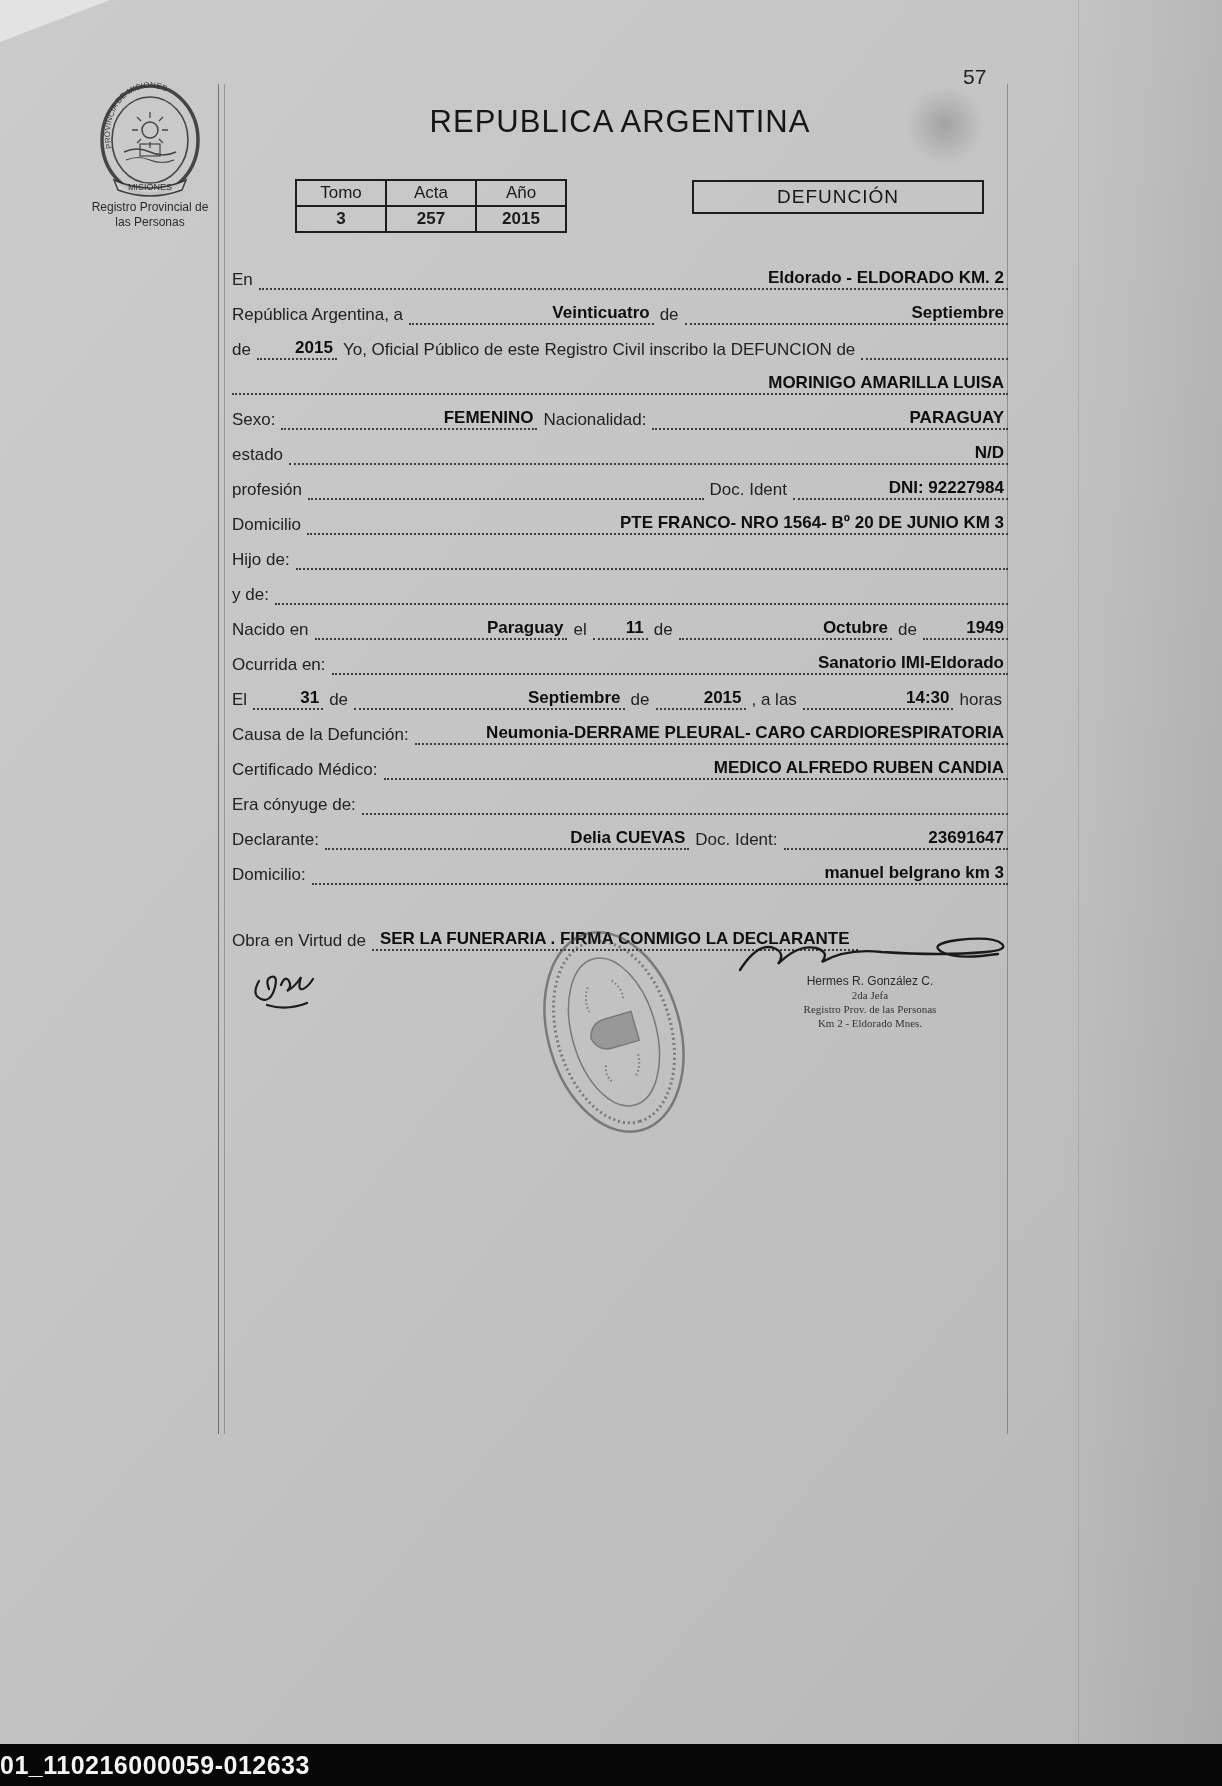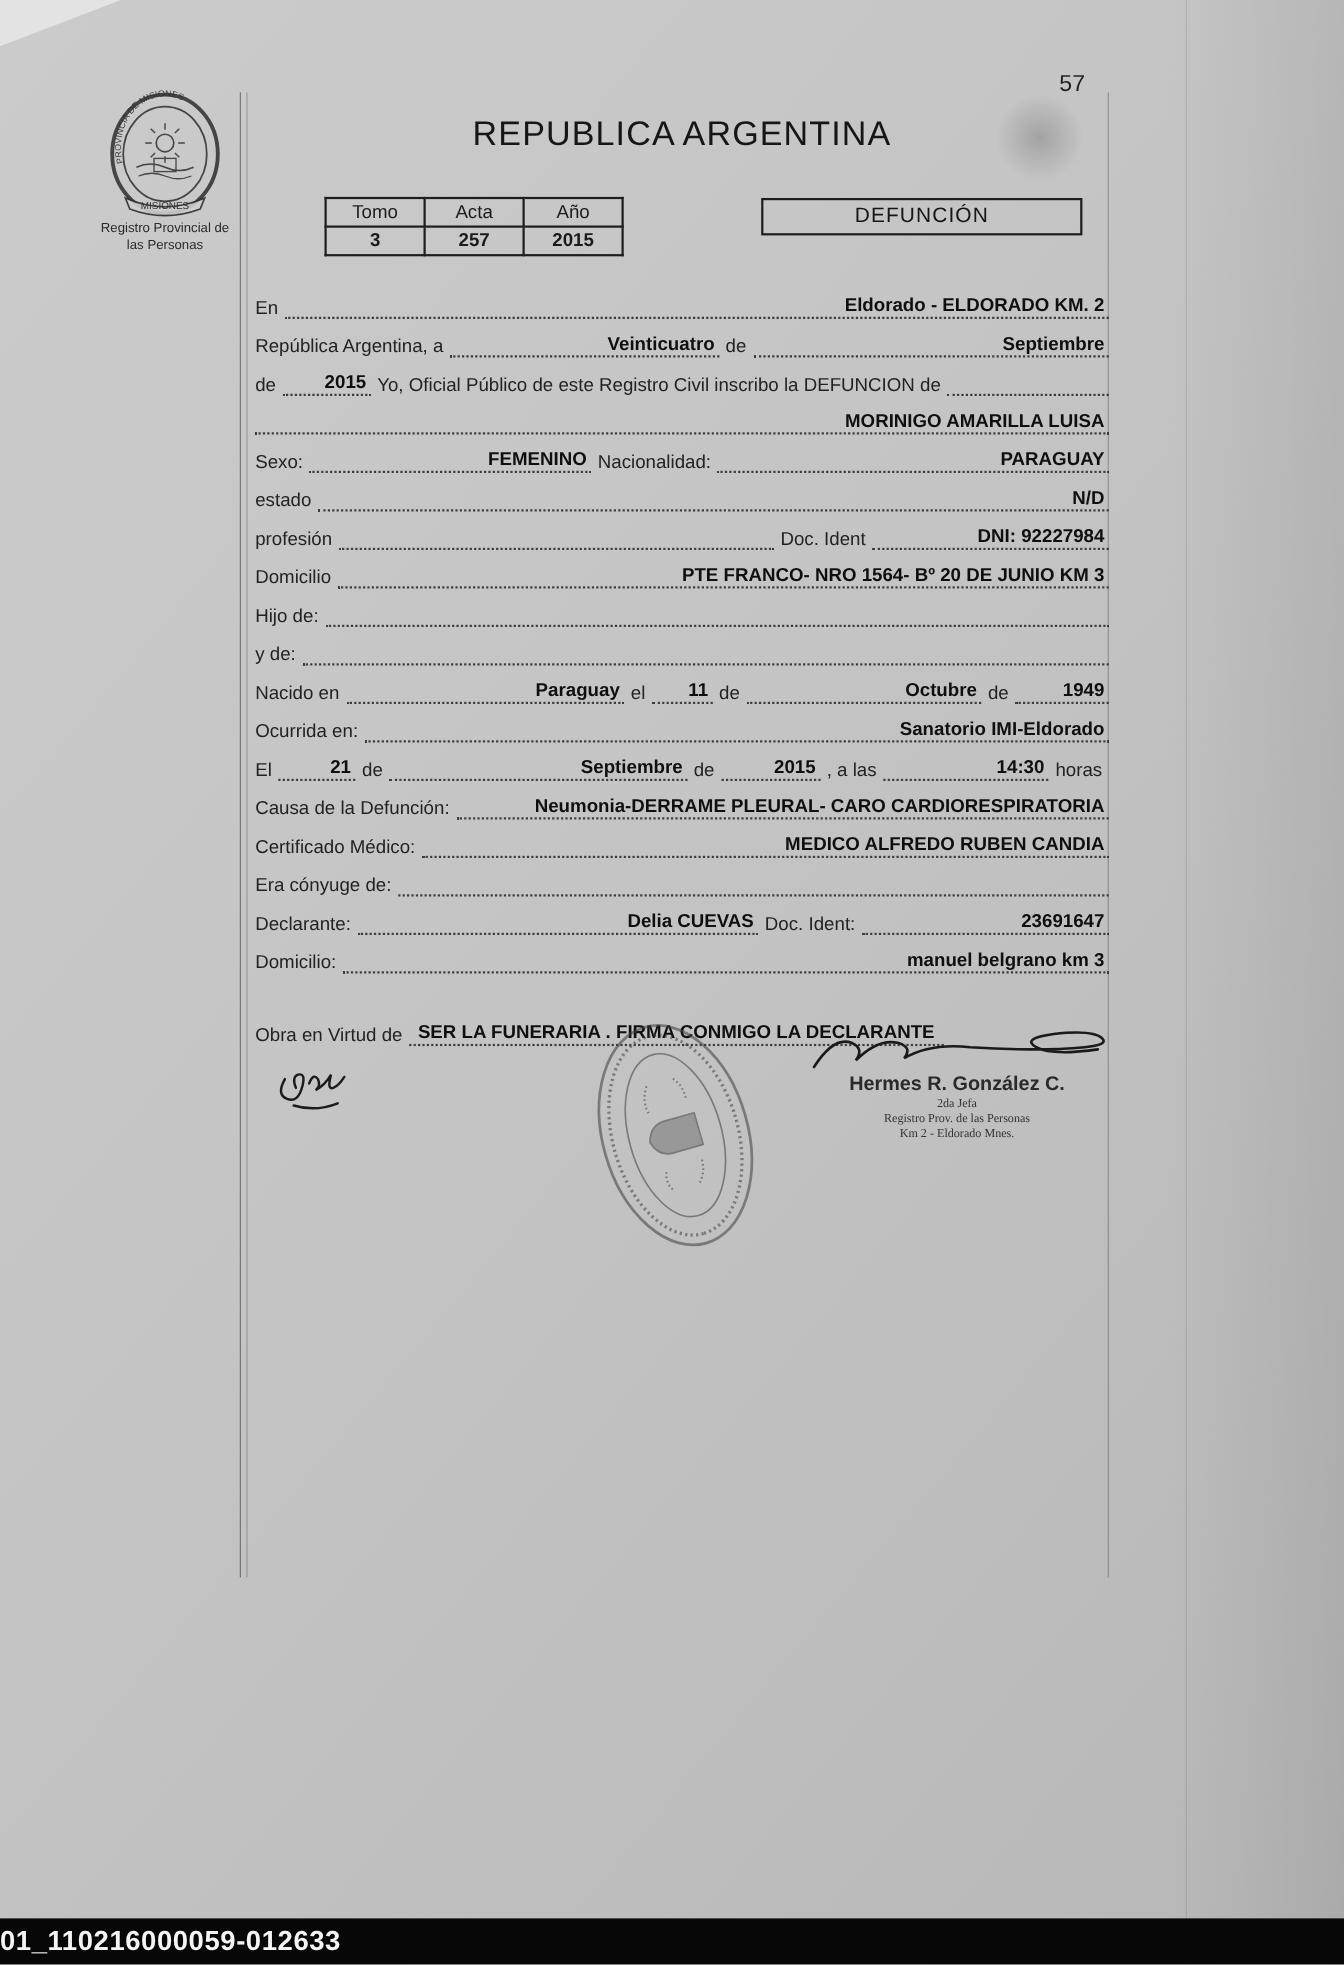--- a/index.html
+++ b/index.html
@@ -49,21 +49,21 @@
     font-weight:700; color:#0f0f0f; padding:0 4px; line-height:1.15; }
   .g12 { flex-grow:1.2; } .g16 { flex-grow:1.6; } .g07 { flex-grow:0.7; }
   .w55 { flex:0 0 55px; } .w70 { flex:0 0 70px; } .w80 { flex:0 0 80px; }
   .w85 { flex:0 0 85px; } .w90 { flex:0 0 90px; } .w215 { flex:0 0 215px; }
   .inlineval { border-bottom:2px dotted #3c3c3c; font-weight:700; color:#0f0f0f; padding:0 8px;margin-top:31px; }
 
   .sig-area { position:absolute; left:232px; top:925px; width:776px; height:250px; }
   .left-sig { position:absolute; left:15px; top:18px; }
   .stamp { position:absolute; left:272px; top:0px; opacity:.55; }
   .right-sig { position:absolute; left:500px; top:5px; width:276px; text-align:center; }
-  .right-sig .name { font-size:18px; color:#2a2a2a; margin-top:-8px;font-weight:bold; }
+  .right-sig .name { font-size:12px; color:#2a2a2a; margin-top:-8px; }
   .right-sig .small { font-size:11px; color:#333; line-height:14px;font-family:Liberation Serif, serif; }
 
   .footer-bar { position:absolute; left:0; bottom:0; width:100%; height:42px; background:#070707;
     display:flex; align-items:center; }
   .footer-bar span { color:#f4f4f4; font-size:25px; font-weight:700; letter-spacing:.5px;
     font-family:"Liberation Sans", sans-serif; }
 </style>
 </head>
 <body>
 
@@ -193,21 +193,21 @@
       <span class="fill w85">1949</span>
     </div>
 
     <div class="row">
       <span class="lbl">Ocurrida en:</span>
       <span class="fill">Sanatorio IMI-Eldorado</span>
     </div>
 
     <div class="row">
       <span class="lbl">El</span>
-      <span class="fill w70">21</span>
+      <span class="fill w70">31</span>
       <span class="mid">de</span>
       <span class="fill g12">Septiembre</span>
       <span class="mid">de</span>
       <span class="fill w90">2015</span>
       <span class="mid">, a las</span>
       <span class="fill g07">14:30</span>
       <span class="mid">horas</span>
     </div>
 
     <div class="row">

